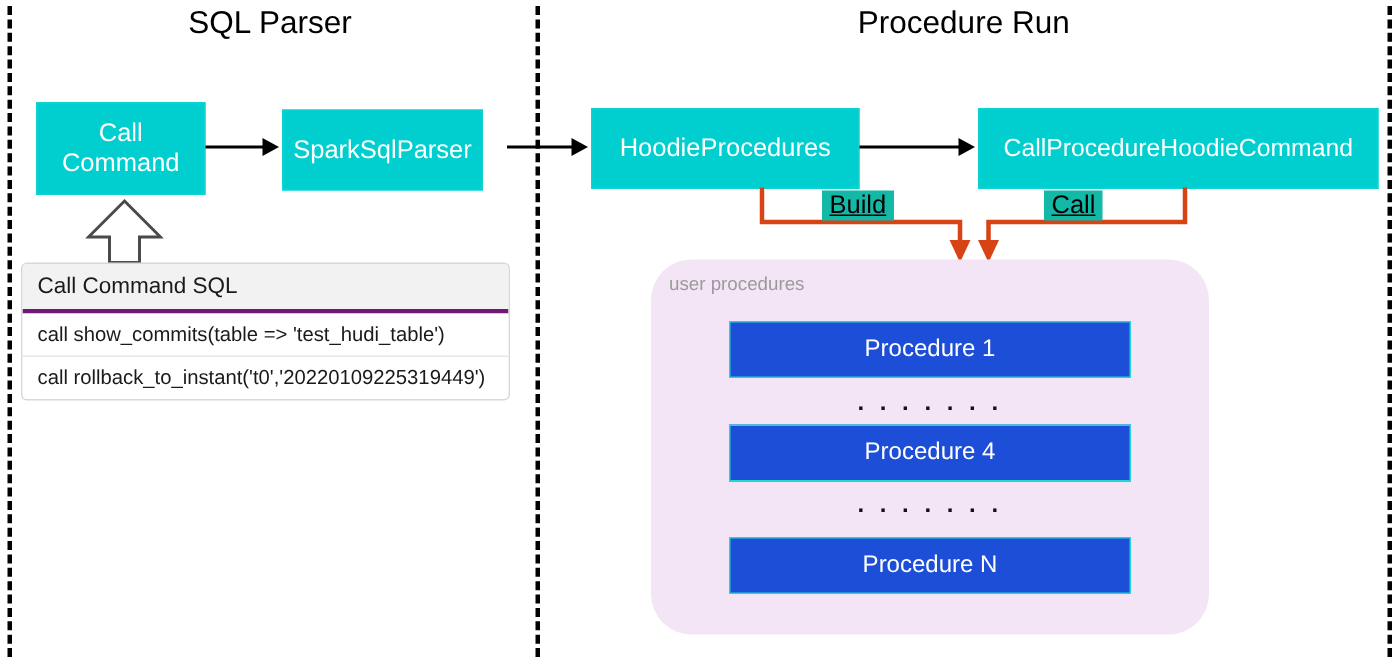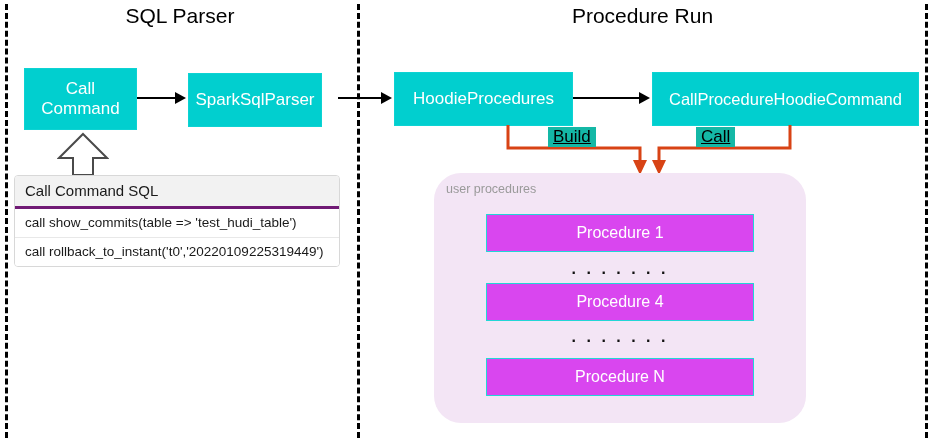--- a/index.html
+++ b/index.html
@@ -160,21 +160,21 @@
     left: 12px;
     top: 9px;
     font-size: 12.5px;
     color: #9a9a9a;
   }
   .procedure-box {
     position: absolute;
     left: 52px;
     width: 268px;
     height: 38px;
-    background: #d946ef;
+    background: #1d4ed8;
     border: 1px solid #22d6d6;
     box-sizing: border-box;
     color: #ffffff;
     font-size: 16px;
     display: flex;
     align-items: center;
     justify-content: center;
   }
   #procedure-1 { top: 41px; }
   #procedure-2 { top: 110px; }

